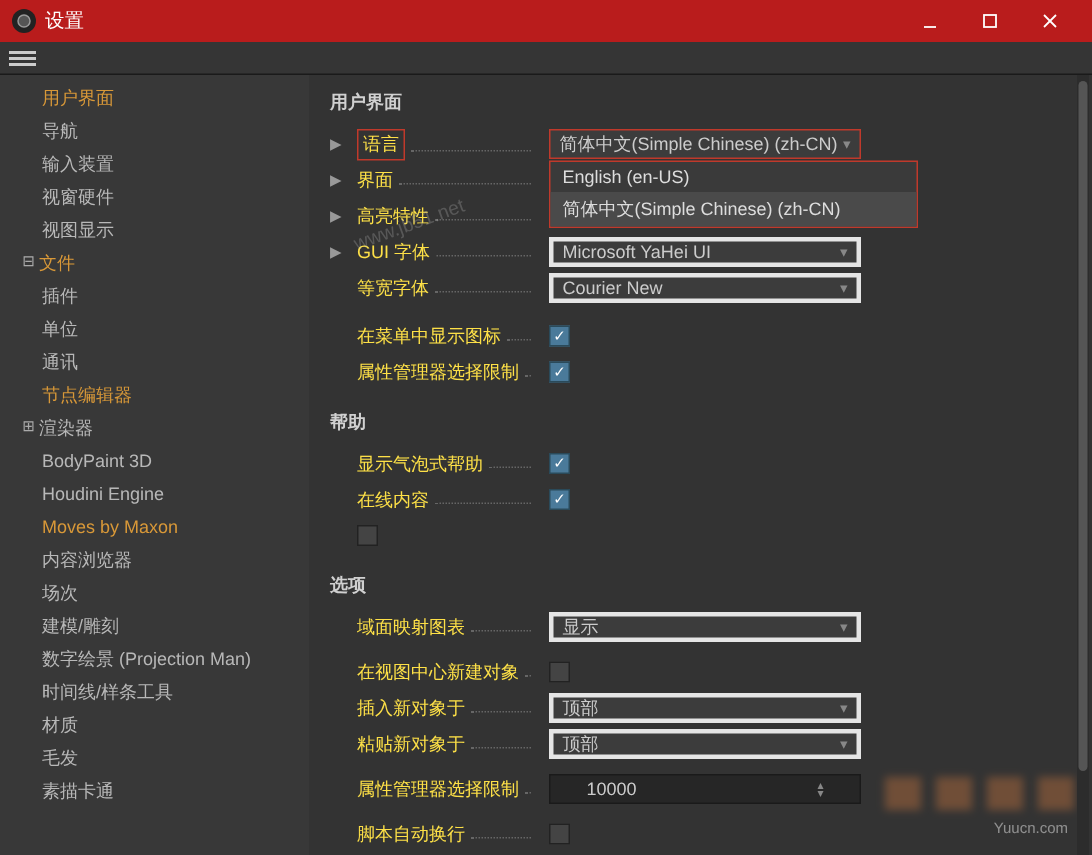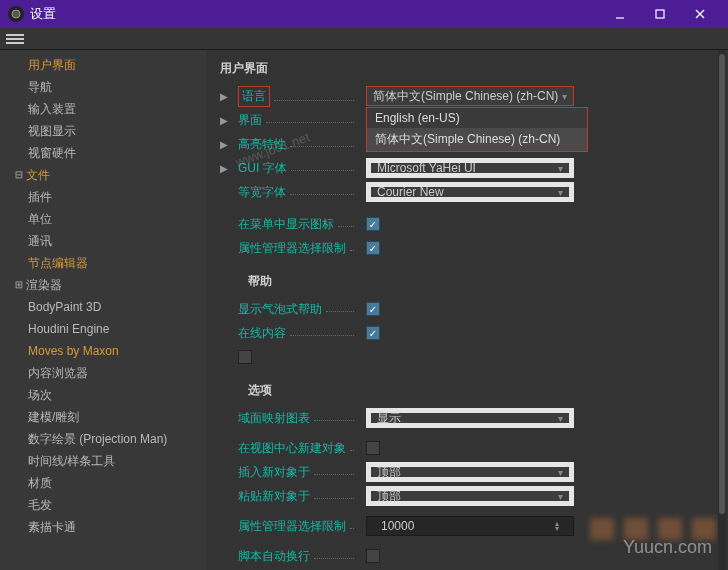--- a/index.html
+++ b/index.html
@@ -1,18 +1,18 @@
 <!DOCTYPE html>
 <html><head>
 <meta charset="utf-8">
 <style>
 * { margin: 0; padding: 0; box-sizing: border-box; font-family: "Microsoft YaHei", Arial, sans-serif; }
 body { background: #2a2a2a; color: #b8b8b8; font-size: 12px; width: 728px; height: 570px; overflow: hidden; }
 
-.titlebar { background: #4c1d95; height: 28px; display: flex; align-items: center; padding: 0 8px; color: #fff; }
+.titlebar { background: #b91c1c; height: 28px; display: flex; align-items: center; padding: 0 8px; color: #fff; }
 .titlebar .app-icon { width: 16px; height: 16px; background: #222; border-radius: 50%; margin-right: 6px; display:flex;align-items:center;justify-content:center; }
 .titlebar .title { flex: 1; font-size: 13px; }
 .titlebar .winbtn { width: 40px; height: 28px; display: flex; align-items: center; justify-content: center; cursor: pointer; }
 .titlebar .winbtn svg { stroke: #fff; stroke-width: 1.2; fill: none; }
 
 .toolbar { background: #353535; height: 22px; display: flex; align-items: center; padding: 0 6px; border-bottom: 1px solid #1a1a1a; }
 .hamburger { width: 18px; height: 14px; cursor: pointer; }
 .hamburger div { height: 2px; background: #ccc; margin: 2px 0; }
 
 .body { display: flex; height: calc(570px - 28px - 22px); }
@@ -20,46 +20,46 @@
 .sidebar { width: 206px; background: #383838; overflow-y: auto; padding-top: 4px; padding-left: 4px; }
 .sidebar-item { display: flex; align-items: center; padding: 2px 2px 2px 10px; cursor: pointer; font-size: 12px; line-height: 18px; }
 .sidebar-item.active { color: #d89838; }
 .sidebar-item.gold { color: #d89838; }
 .sidebar-item.indent1 { padding-left: 24px; }
 .sidebar-item .expander { width: 10px; height: 10px; margin-right: 2px; color:#aaa; display:flex; align-items:center; justify-content:center; font-size:10px; }
 
 .content { flex: 1; background: #333333; padding: 10px 14px 10px 14px; overflow: hidden; position: relative; }
 
 .section-title { font-weight: bold; color: #d0d0d0; font-size: 12px; margin-bottom: 8px; }
-.section-title.mt { margin-top: 14px; margin-left: 28px; }
+.section-title.mt { margin-top: 14px; }
 
 .row { display: flex; align-items: center; height: 22px; margin-bottom: 2px; gap: 8px; }
 .row .arrow { width: 10px; color: #999; font-size: 10px; }
-.label-col { width: 120px; color: #14b8a6; display: flex; align-items: baseline; }
+.label-col { width: 120px; color: #fde047; display: flex; align-items: baseline; }
 .label-col .lbl { white-space: nowrap; }
 .dots { flex: 1; border-bottom: 1px dotted #666; margin: 0 4px 2px 4px; height: 1px; align-self: flex-end; position: relative; top: -4px; }
 .control-col { width: 208px; }
 
-.select { background: #3c3c3c; border: 5px solid #e5e5e5; color: #ccc; height: 20px; width: 100%; display: flex; align-items: center; padding: 0 6px; position: relative; font-size: 12px; }
+.select { background: #3c3c3c; border: 3px solid #e5e5e5; color: #ccc; height: 20px; width: 100%; display: flex; align-items: center; padding: 0 6px; position: relative; font-size: 12px; }
 .select .chev { margin-left: auto; color: #888; font-size: 10px; }
 .select.highlighted-sel { border: 1px solid #c0392b; }
 
-.numinput { background: #262626; border: 1px solid #1a1a1a; color: #ccc; height: 20px; width: 100%; display: flex; align-items: center; padding: 0 14px; font-size: 12px; text-align: center; }
+.numinput { background: #262626; border: 1px solid #1a1a1a; color: #ccc; height: 20px; width: 100%; display: flex; align-items: center; padding: 0 24px; font-size: 12px; text-align: center; }
 .numinput .spin { margin-left: auto; display: flex; flex-direction: column; line-height: 5px; font-size: 8px; color: #888; }
 
 .checkbox { width: 14px; height: 14px; background: #4a7a9a; border: 1px solid #2a4a5a; display: flex; align-items: center; justify-content: center; color: #fff; font-size: 10px; }
 .checkbox.off { background: #444; border: 1px solid #222; }
 
 .hl-box { border: 1px solid #c0392b; padding: 1px 3px; }
-.dropdown-open { position: absolute; border: 1px solid #c0392b; background: #3a3a3a; width: 222px; }
+.dropdown-open { position: absolute; border: 1px solid #c0392b; background: #3a3a3a; width: 246px; }
 .dd-item { padding: 3px 8px; font-size: 12px; color: #ddd; cursor: pointer; }
 .dd-item.selected { background: #4a4a4a; }
 
 .watermark { position: absolute; left: 28px; top: 92px; color: rgba(200,200,200,0.25); font-size: 13px; transform: rotate(-20deg); pointer-events:none; }
-.watermark2 { position: absolute; right: 16px; bottom: 12px; color: rgba(255,255,255,0.45); font-size: 18px; pointer-events: none; }
+.watermark2 { position: absolute; right: 16px; bottom: 12px; color: rgba(255,255,255,0.45); font-size: 10px; pointer-events: none; }
 .blurs { position: absolute; right: 12px; bottom: 30px; display: flex; gap: 10px; }
 .blurs div { width: 24px; height: 22px; background: #8a5a3a; filter: blur(3px); opacity: 0.7; }
 
 .scrollbar-v { position: absolute; right: 2px; top: 0; bottom: 0; width: 8px; background: #2c2c2c; }
 .scrollbar-v .thumb { position: absolute; left: 1px; right: 1px; top: 4px; height: 460px; background: #555; border-radius: 3px; }
 </style>
 </head>
 <body>
 
 <div class="titlebar">
@@ -100,24 +100,24 @@
       <div class="sidebar-item active indent1">
         <span>用户界面</span>
       </div>
       <div class="sidebar-item indent1">
         <span>导航</span>
       </div>
       <div class="sidebar-item indent1">
         <span>输入装置</span>
       </div>
       <div class="sidebar-item indent1">
+        <span>视窗硬件</span>
+      </div>
+      <div class="sidebar-item indent1">
         <span>视图显示</span>
-      </div>
-      <div class="sidebar-item indent1">
-        <span>视窗硬件</span>
       </div>
       <div class="sidebar-item gold">
         <span class="expander">⊟</span>
         <span>文件</span>
       </div>
       <div class="sidebar-item indent1">
         <span>插件</span>
       </div>
       <div class="sidebar-item indent1">
         <span>单位</span>

